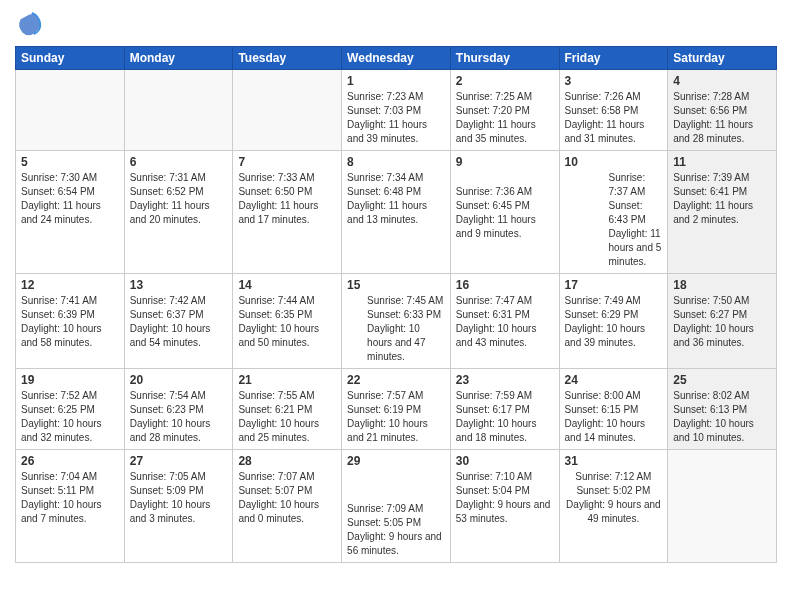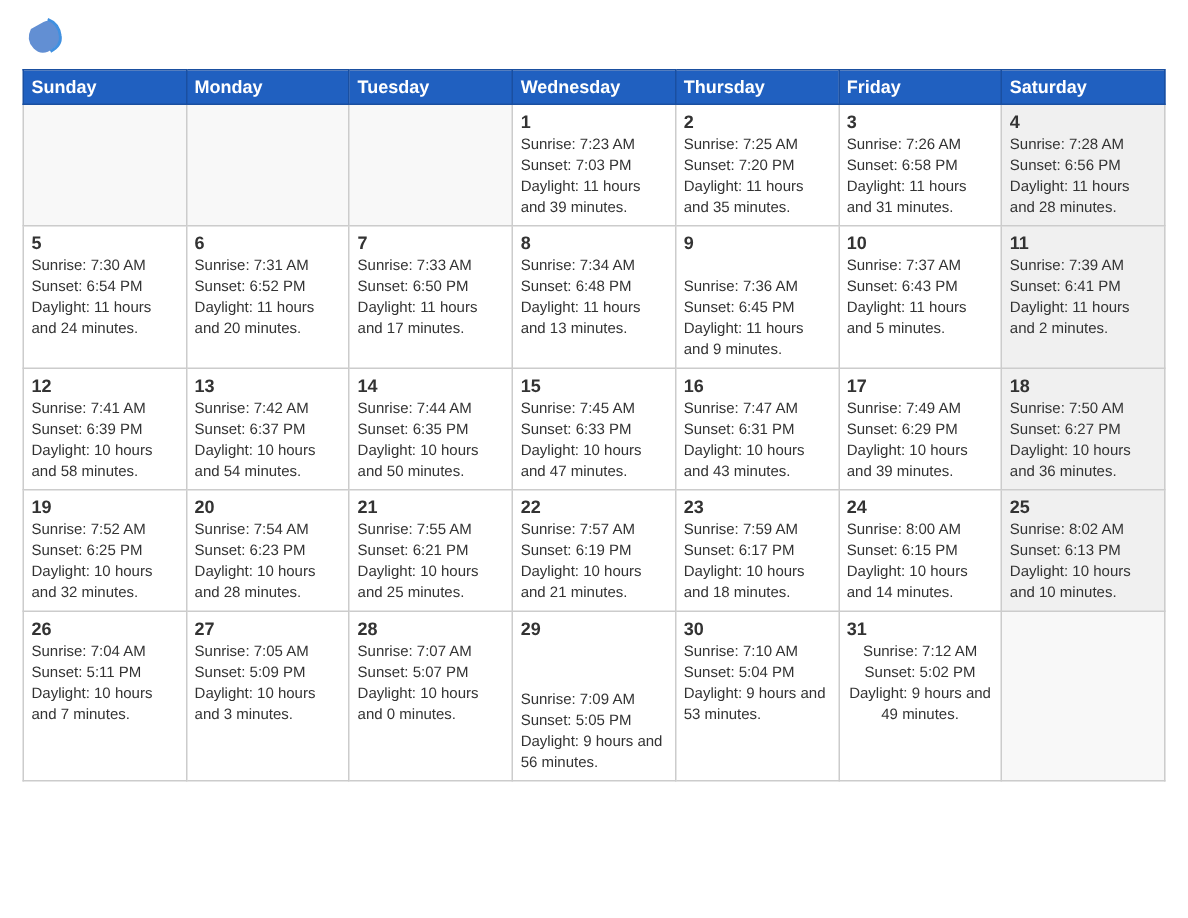--- a/index.html
+++ b/index.html
@@ -188,21 +188,21 @@
 Daylight: 11 hours and 13 minutes.</div>
           </td>
           <td>
             <span class="day-number">9</span>
             <div class="day-info" style="white-space: pre-line; margin-top: 16px;">Sunrise: 7:36 AM
 Sunset: 6:45 PM
 Daylight: 11 hours and 9 minutes.</div>
           </td>
           <td>
             <span class="day-number">10</span>
-            <div class="day-info" style="white-space: pre-line;">Sunrise: 7:37 AM
+            <div class="day-info" style="white-space: pre-line; margin-left: 44px;">Sunrise: 7:37 AM
 Sunset: 6:43 PM
 Daylight: 11 hours and 5 minutes.</div>
           </td>
           <td class="shaded">
             <span class="day-number">11</span>
             <div class="day-info" style="white-space: pre-line;">Sunrise: 7:39 AM
 Sunset: 6:41 PM
 Daylight: 11 hours and 2 minutes.</div>
           </td>
         </tr>
@@ -220,21 +220,21 @@
 Daylight: 10 hours and 54 minutes.</div>
           </td>
           <td>
             <span class="day-number">14</span>
             <div class="day-info" style="white-space: pre-line;">Sunrise: 7:44 AM
 Sunset: 6:35 PM
 Daylight: 10 hours and 50 minutes.</div>
           </td>
           <td>
             <span class="day-number">15</span>
-            <div class="day-info" style="white-space: pre-line;">Sunrise: 7:45 AM
+            <div class="day-info" style="white-space: pre-line; margin-left: 20px;">Sunrise: 7:45 AM
 Sunset: 6:33 PM
 Daylight: 10 hours and 47 minutes.</div>
           </td>
           <td>
             <span class="day-number">16</span>
             <div class="day-info" style="white-space: pre-line;">Sunrise: 7:47 AM
 Sunset: 6:31 PM
 Daylight: 10 hours and 43 minutes.</div>
           </td>
           <td>

